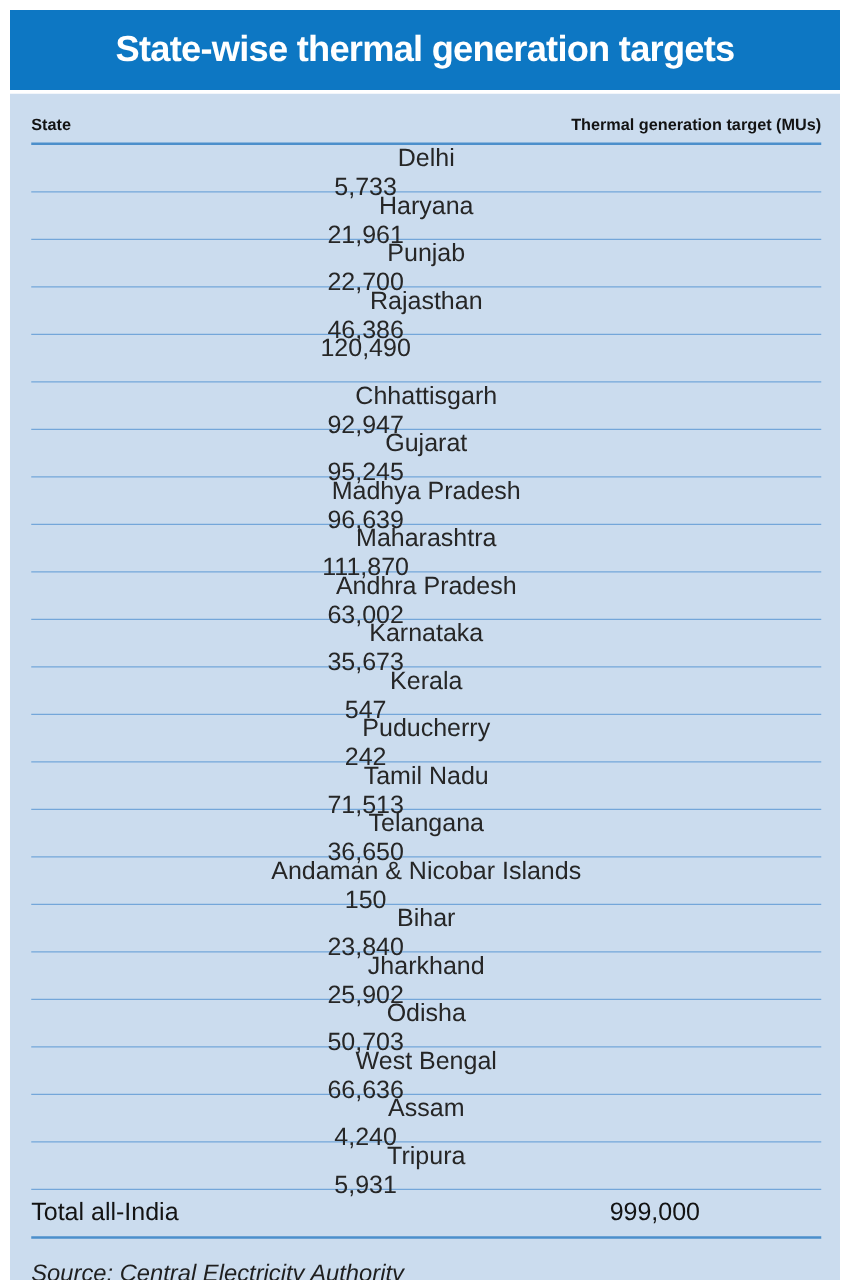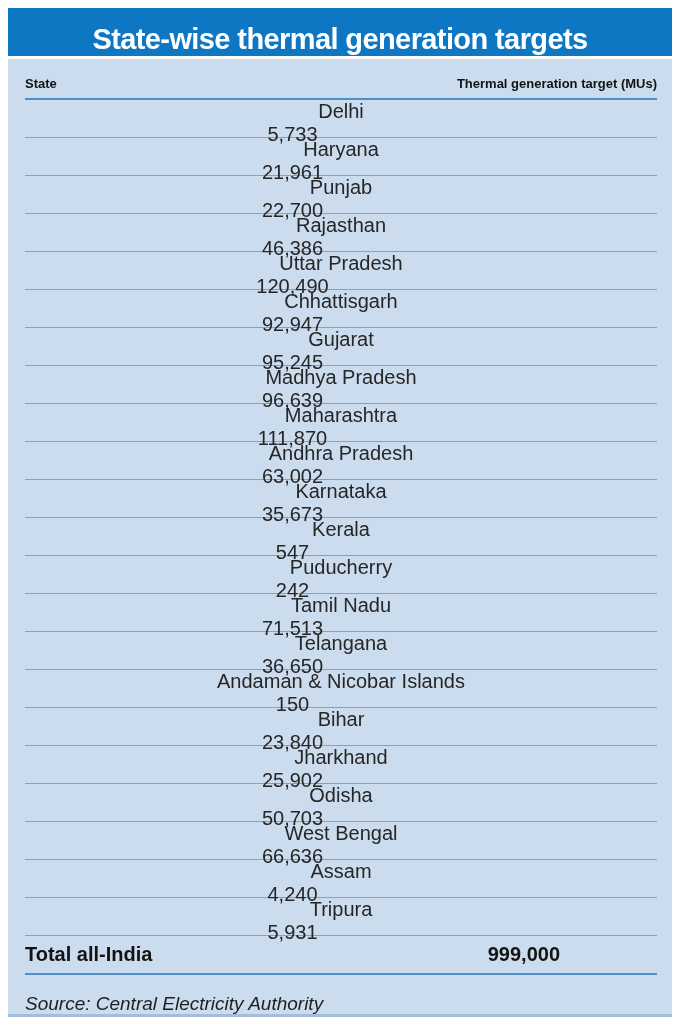--- a/index.html
+++ b/index.html
@@ -10,24 +10,24 @@
     height: 1024px;
     font-family: "Liberation Sans", sans-serif;
     -webkit-font-smoothing: antialiased;
   }
   .frame {
     padding: 8px 8px 0 8px;
     box-sizing: border-box;
     width: 680px;
   }
   .title-bar {
-    height: 48px;
+    height: 64px;
     background: var(--accent, #0d77c3);
     display: flex;
-    align-items: flex-end;
+    align-items: center;
     justify-content: center;
   }
   .title-bar .title {
     color: #ffffff;
     font-size: 29px;
     font-weight: bold;
     letter-spacing: -0.6px;
     white-space: nowrap;
   }
   .panel {
@@ -63,21 +63,21 @@
   .t-row .value, .total-row .value {
     padding-right: 97px;
   }
   .total-row {
     height: 37px;
     display: flex;
     justify-content: space-between;
     align-items: center;
     border-bottom: 2px solid var(--rule, #4c8fcb);
     font-size: 20px;
-    font-weight: bold;
+    font-weight: normal;
     color: #131313;
   }
   .source-line {
     margin-top: 18px;
     font-size: 19px;
     font-style: italic;
     color: #1f1f1f;
   }
 </style>
 </head>
@@ -111,21 +111,20 @@
     <span class="state">Punjab</span>
     <span class="value">22,700</span>
   </div>
 
   <div class="t-row">
     <span class="state">Rajasthan</span>
     <span class="value">46,386</span>
   </div>
 
   <div class="t-row">
-    <span class="state">Uttar Pradesh</span>
     <span class="value">120,490</span>
   </div>
 
   <div class="t-row">
     <span class="state">Chhattisgarh</span>
     <span class="value">92,947</span>
   </div>
 
   <div class="t-row">
     <span class="state">Gujarat</span>

